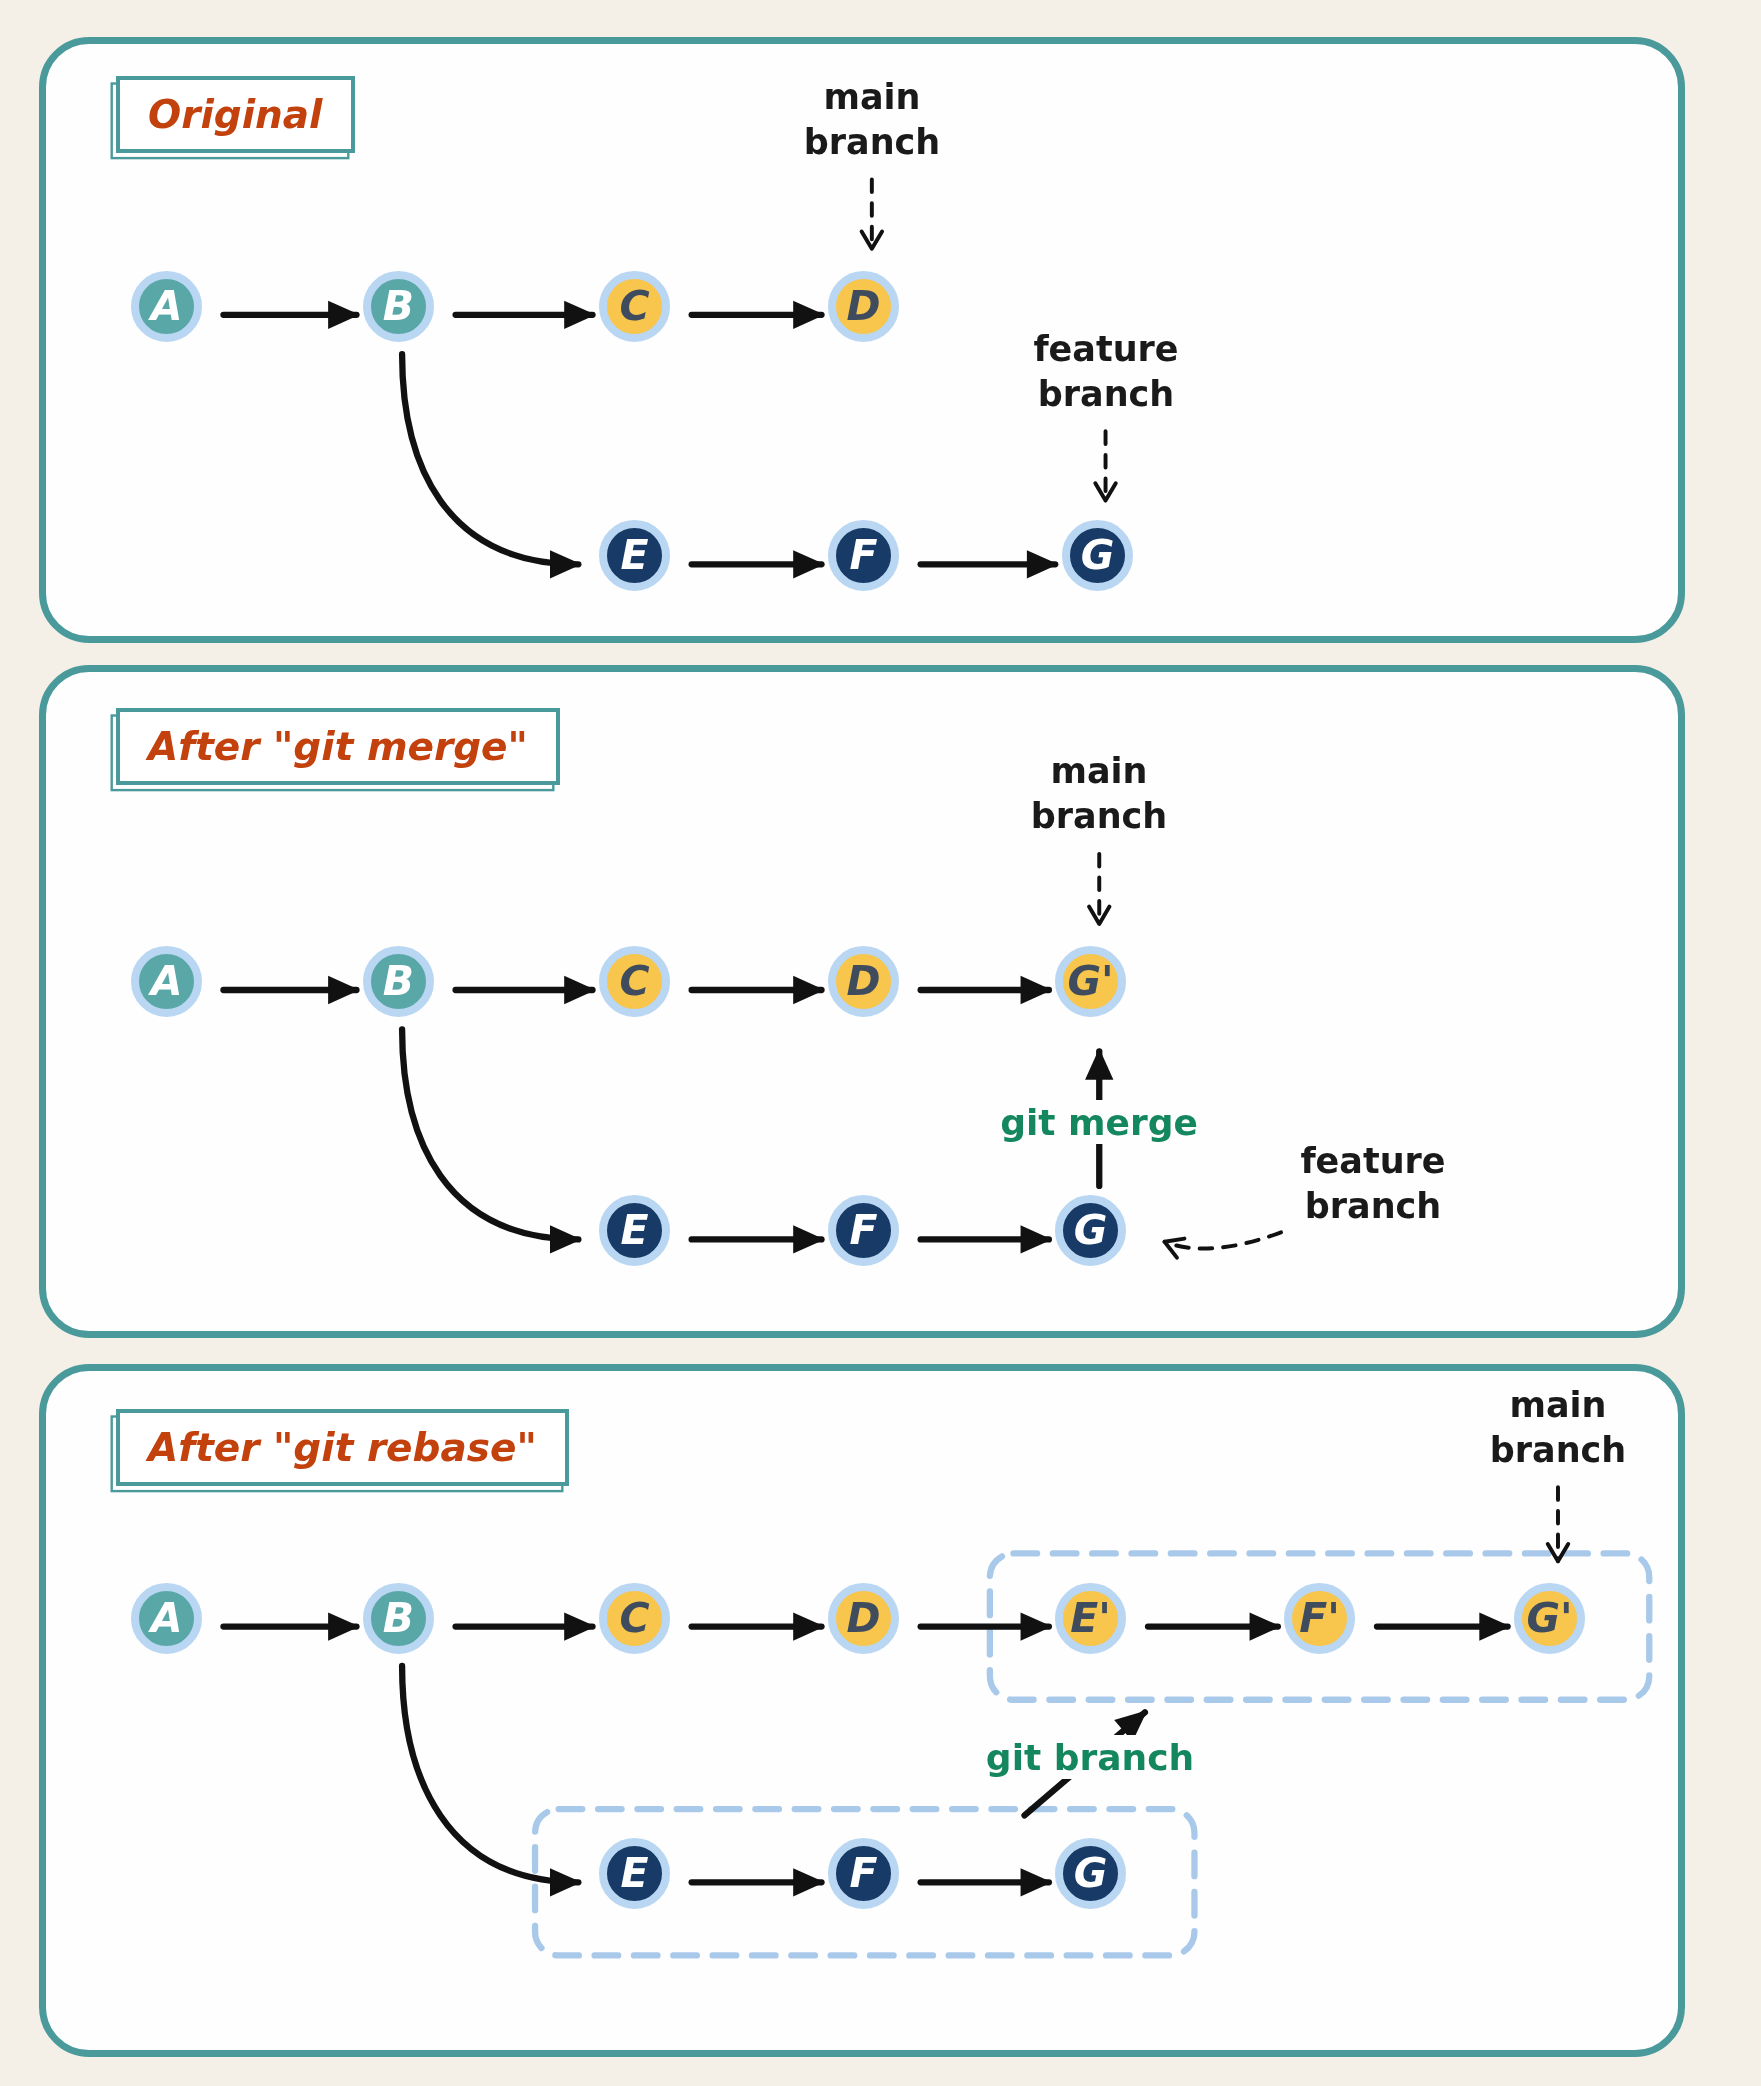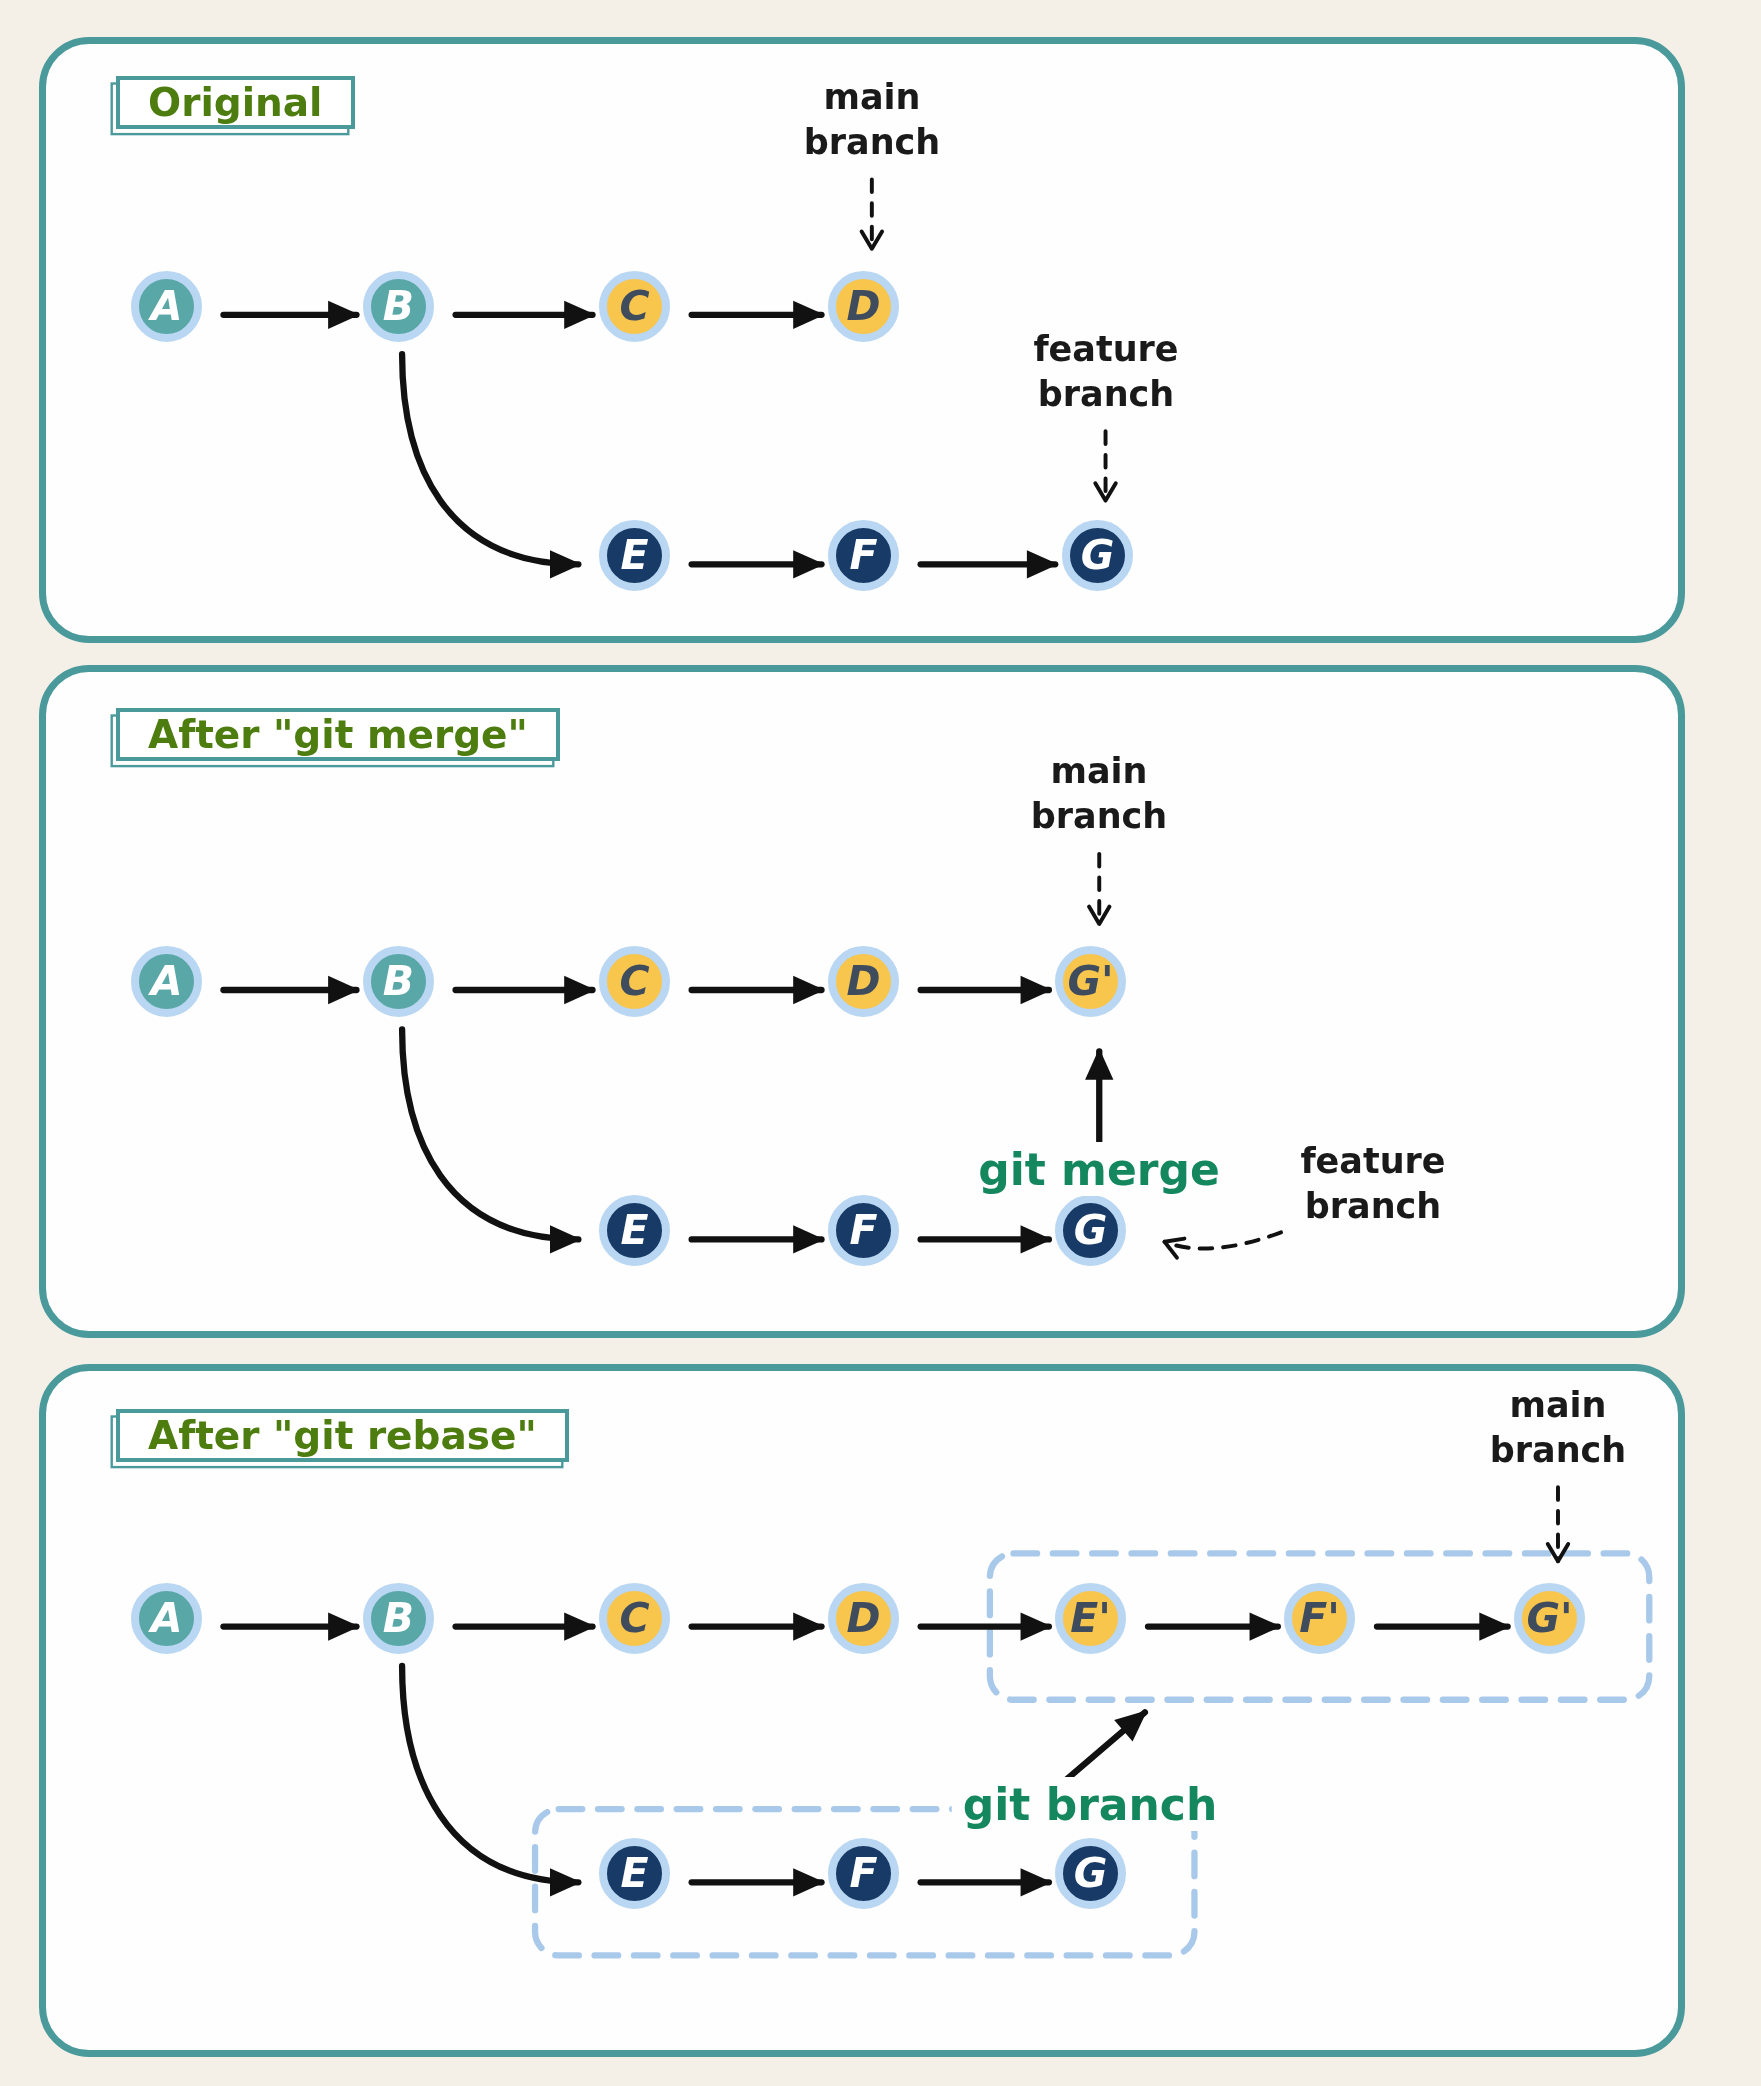--- a/index.html
+++ b/index.html
@@ -16,25 +16,26 @@
     position:absolute;
     background:#fefefe;
     border:7px solid #4a9a9c;
     border-radius:50px;
   }
   .title-box {
     position:absolute;
     z-index:30;
     background:#ffffff;
     border:4.7px solid #4a9a9c;
-    padding:0 28px;
+    padding:12px 28px;
     font-size:39px;
     font-weight:bold;
-    color:#4d7c0f;
+    color:#c2410c;
     box-shadow:-5.5px 6.3px 0 -2.4px #ffffff, -5.5px 6.3px 0 0 #4a9a9c;
+    font-style:italic;
   }
   #arrows {
     position:absolute;
     left:0; top:0;
     z-index:5;
     pointer-events:none;
   }
   .arrow { stroke:#111111; stroke-width:8; fill:none; stroke-linecap:round; }
   .dashed { stroke:#111111; stroke-width:5; fill:none; stroke-dasharray:16 14; stroke-linecap:round; }
   .dbox { stroke:#a9c9ea; stroke-width:8; fill:none; stroke-dasharray:30 20; stroke-linecap:round; }
@@ -59,27 +60,26 @@
     font-size:35px;
     line-height:1.28;
     font-weight:700;
     color:#1a1a1a;
     white-space:nowrap;
   }
   .command {
     position:absolute;
     z-index:20;
     transform:translateX(-50%);
-    font-size:44px;
+    font-size:36px;
     font-weight:bold;
     color:#14875f;
     background:#fefefe;
     padding:1.6px 11px;
     white-space:nowrap;
-    margin-top:42px;
   }
 </style>
 </head>
 <body>
 
 <div id="page">
 
   <div class="panel" style="left:39px; top:37px; width:1646px; height:606px;"></div>
   <div class="panel" style="left:39px; top:665px; width:1646px; height:673px;"></div>
   <div class="panel" style="left:39px; top:1364px; width:1646px; height:693px;"></div>

